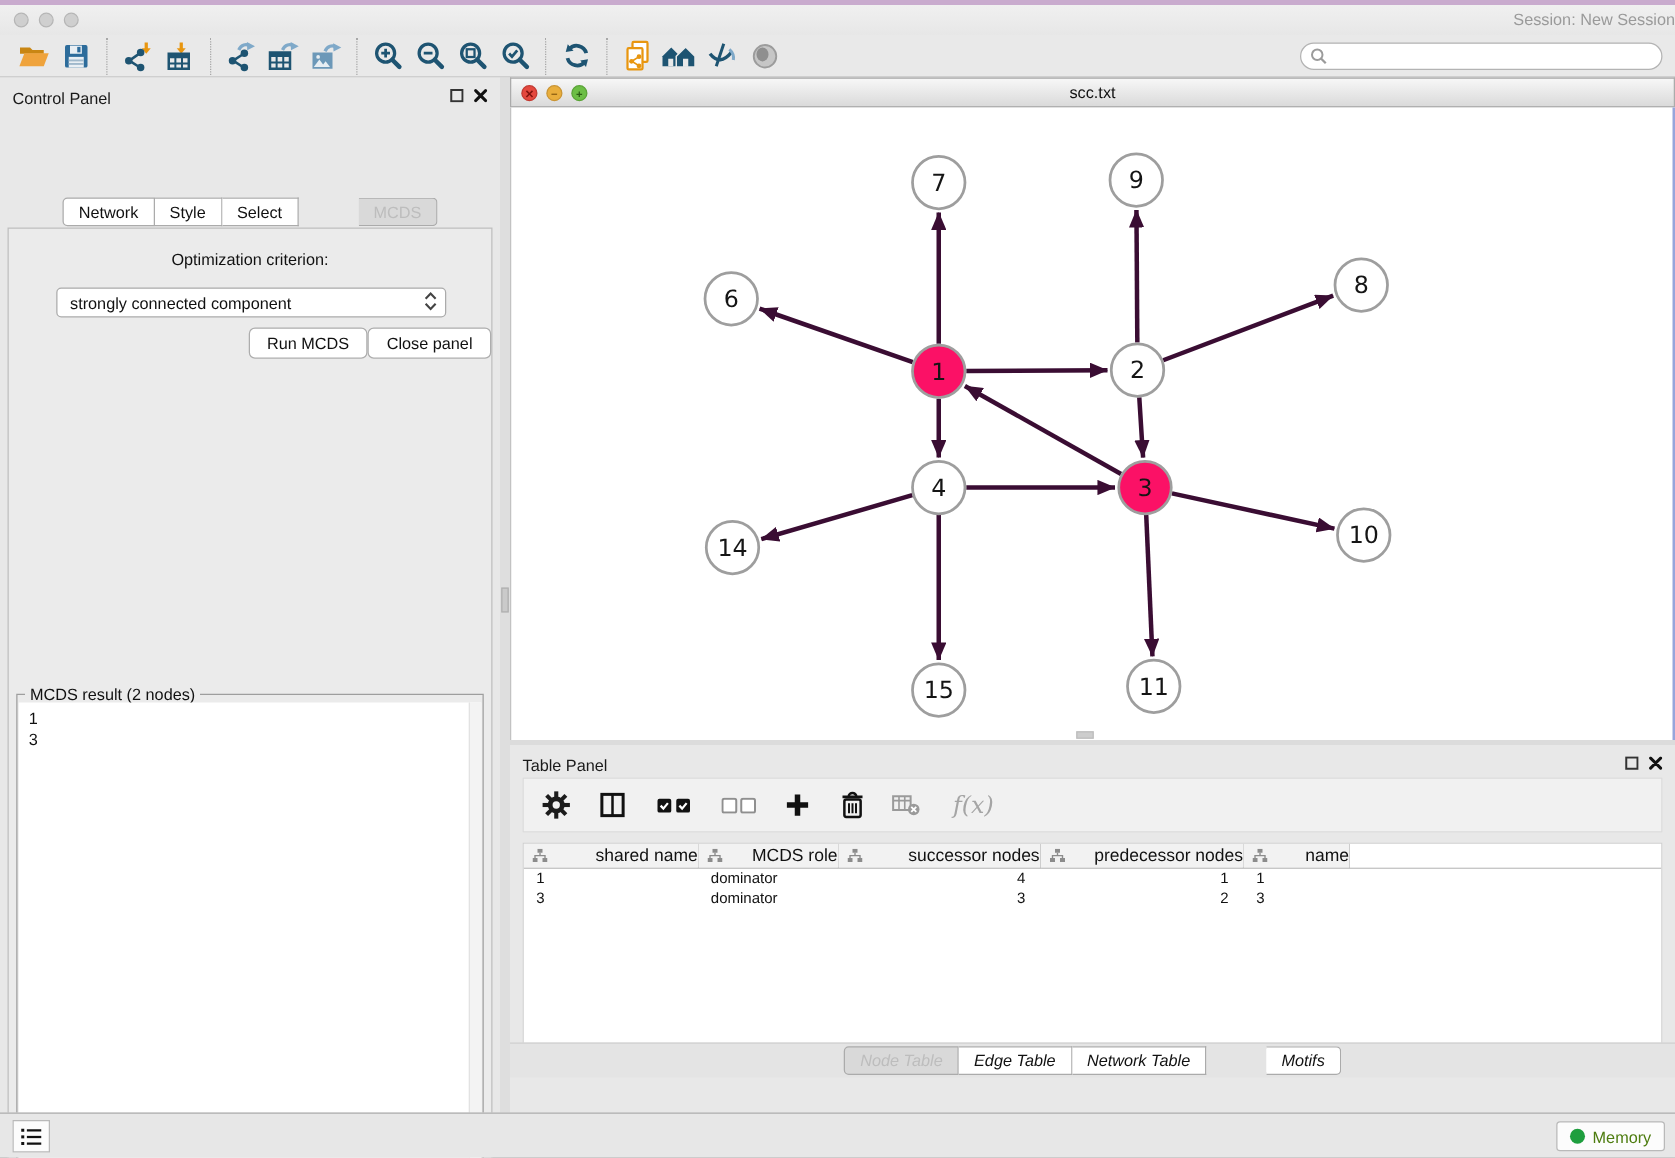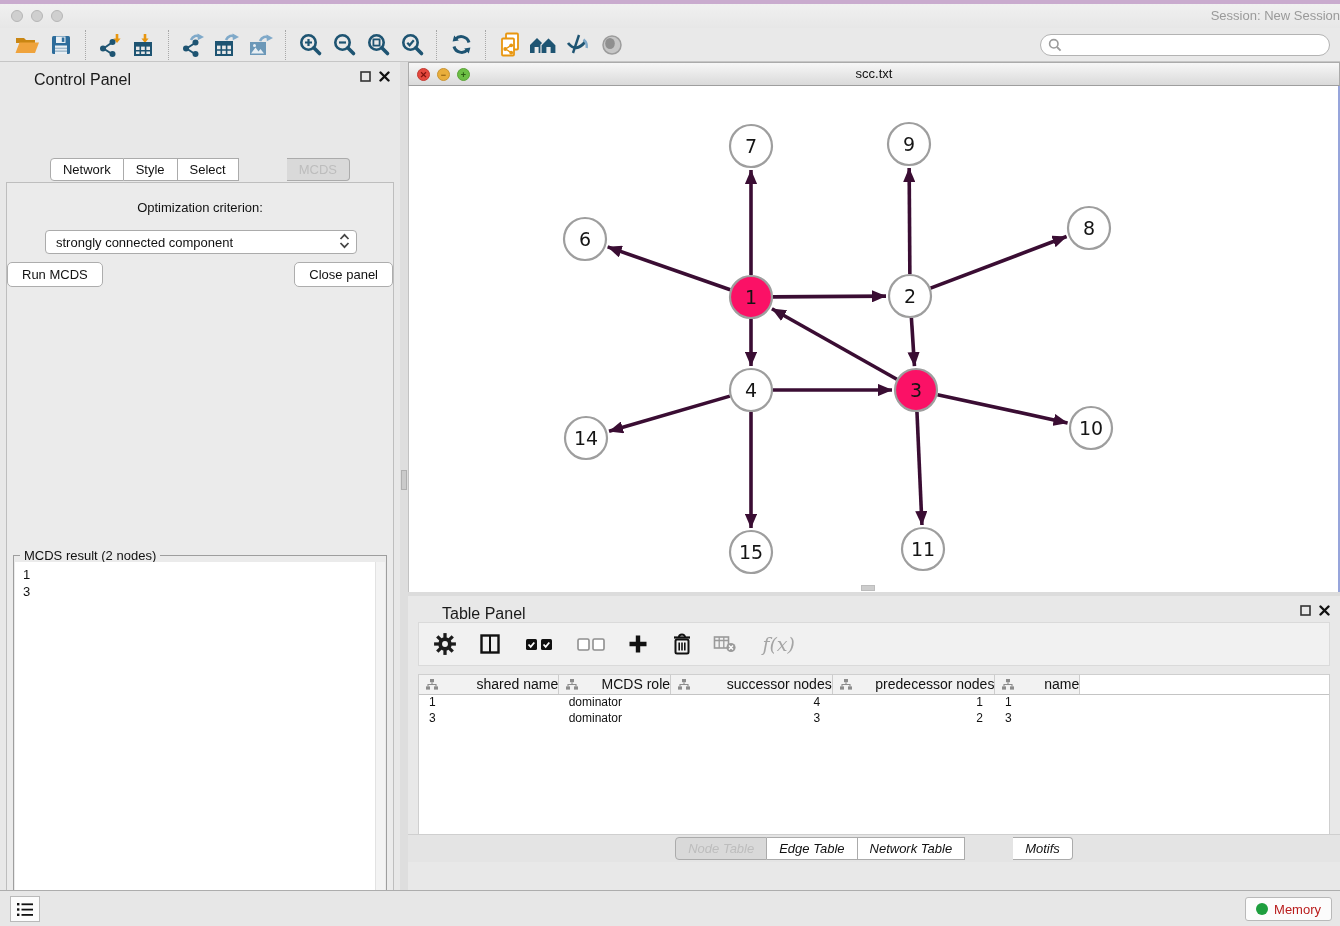--- a/index.html
+++ b/index.html
@@ -19,36 +19,36 @@
              border-bottom:1px solid #C6C6C6; display:flex; align-items:center; padding:0 10px; }
   .tb-btn { width:34px; height:30px; display:flex; align-items:center; justify-content:center; }
   .tb-sep { width:1px; height:30px; border-left:1px dotted #A8A8A8; margin:0 7px; }
   .search { margin-left:auto; width:290px; height:22px; background:#fff; border:1px solid #B3B3B3;
             border-radius:12px; display:flex; align-items:center; padding:0 7px; }
   .search input { border:0; outline:0; flex:1; font-size:12px; background:transparent; }
 
   
   .control-panel { position:absolute; left:0; top:62px; width:400px; height:828px; background:#E8E8E8; }
   .panel-head { position:relative; height:32px; }
-  .panel-head .ph-title { position:absolute; left:10px; top:9px; font-size:16px; color:#1A1A1A;margin-left:24px; }
+  .panel-head .ph-title { position:absolute; left:10px; top:9px; font-size:13px; color:#1A1A1A; }
   .ph-btns { position:absolute; right:10px; top:9px; display:flex; gap:8px; align-items:center; }
   .tabs-row { position:absolute; top:96px; width:100%; display:flex; justify-content:center;text-align:right; }
   .tab { font-size:13px; padding:3px 12px; background:#FFF; border:1px solid #ABABAB; border-left:none;
          color:#111; cursor:default; }
   .tab:first-child { border-left:1px solid #ABABAB; border-radius:4px 0 0 4px; }
   .tab:last-child { border-radius:0 4px 4px 0;margin-left:48px; }
   .tab.active { background:#D9D9D9; color:#BDBDBD; }
   .cp-content { position:absolute; left:6px; top:120px; width:388px; height:758px;
                 background:#EBEBEB; border:1px solid #BEBEBE; }
   .opt-label { text-align:center; margin-top:17px; font-size:13px; color:#111; }
   .dropdown { position:absolute; left:38px; top:47px; width:312px; height:24px; background:#FFF;
               border:1px solid #ABABAB; border-radius:4px; display:flex; align-items:center;
               padding:0 6px 0 10px; font-size:13px; color:#111; }
   .dropdown .dd-step { margin-left:auto; }
-  .btn-row { position:absolute; top:79px; width:100%; display:flex; justify-content:space-between; gap:14px; }
+  .btn-row { position:absolute; top:79px; width:100%; display:flex; justify-content:flex-end; }
   .pushbtn { background:#FFF; border:1px solid #ADADAD; border-radius:5px; font-size:13px;
              color:#111; padding:4px 14px; font-family:"Liberation Sans",sans-serif; }
   .result-box { position:absolute; left:6px; top:372px; width:374px; height:378px;
                 border:1px solid #9E9E9E; }
   .result-legend { position:absolute; left:6px; top:-8px; background:#EBEBEB; padding:0 4px;
                    font-size:13px; color:#111; }
   .result-inner { position:absolute; left:1px; top:6px; right:1px; bottom:1px; background:#FFF;
                   font-size:13px; color:#111; padding:4px 0 0 8px; line-height:17px; }
   .result-scroll { position:absolute; right:0; top:0; bottom:0; width:10px; background:#F3F3F3;
                    border-left:1px solid #E2E2E2; }
@@ -92,21 +92,21 @@
   .tab-strip { position:absolute; left:0; bottom:28px; width:100%; height:28px; background:#E4E4E4;
                border-top:1px solid #CFCFCF; display:flex; align-items:center; justify-content:center;font-style:italic; }
 
   
   .statusbar { position:absolute; left:0; top:890px; width:100%; height:36px; background:#E7E7E7;
                border-top:1px solid #ADADAD; }
   .list-btn { position:absolute; left:10px; top:5px; width:30px; height:26px; background:#FCFCFC;
               border:1px solid #B9B9B9; display:flex; align-items:center; justify-content:center; }
   .memory-btn { position:absolute; right:8px; top:6px; height:24px; background:#FCFCFC;
                 border:1px solid #B9B9B9; border-radius:3px; display:flex; align-items:center;
-                gap:6px; padding:0 10px; font-size:13px; color:#b91c1c; }
+                gap:6px; padding:0 10px; font-size:13px; color:#4d7c0f; }
   .memory-dot { width:12px; height:12px; border-radius:50%; background:#1E9E3E; }
 </style>
 </head>
 <body>
 
 <div class="app">
 
   <div class="top-accent"></div>
   <div class="titlebar">
     <span class="dot" style="left:11px"></span>

